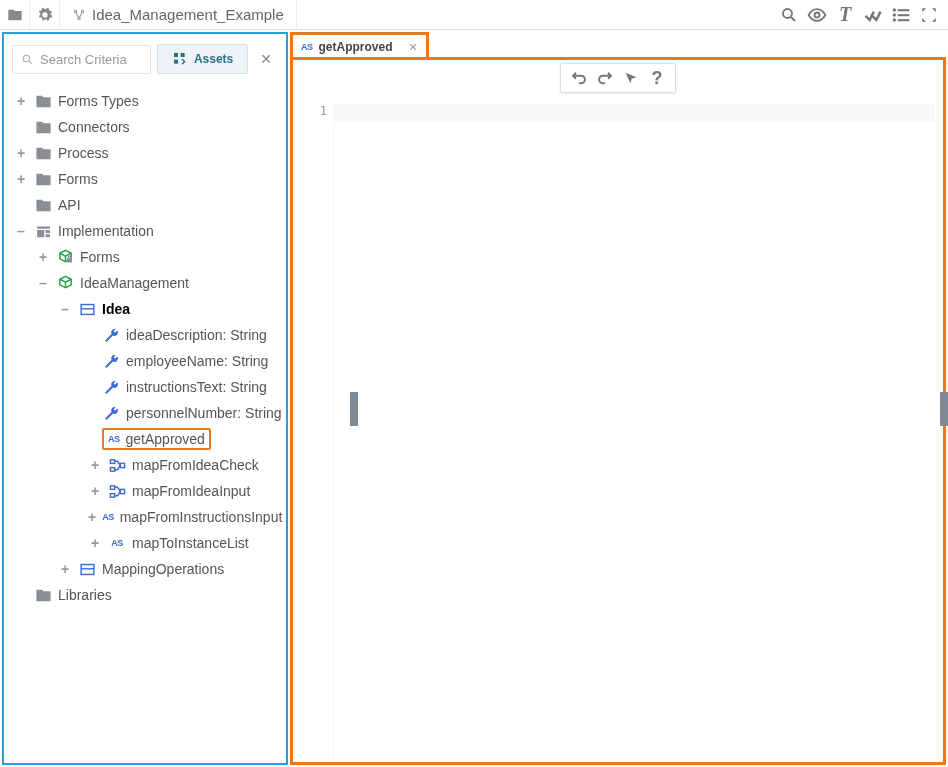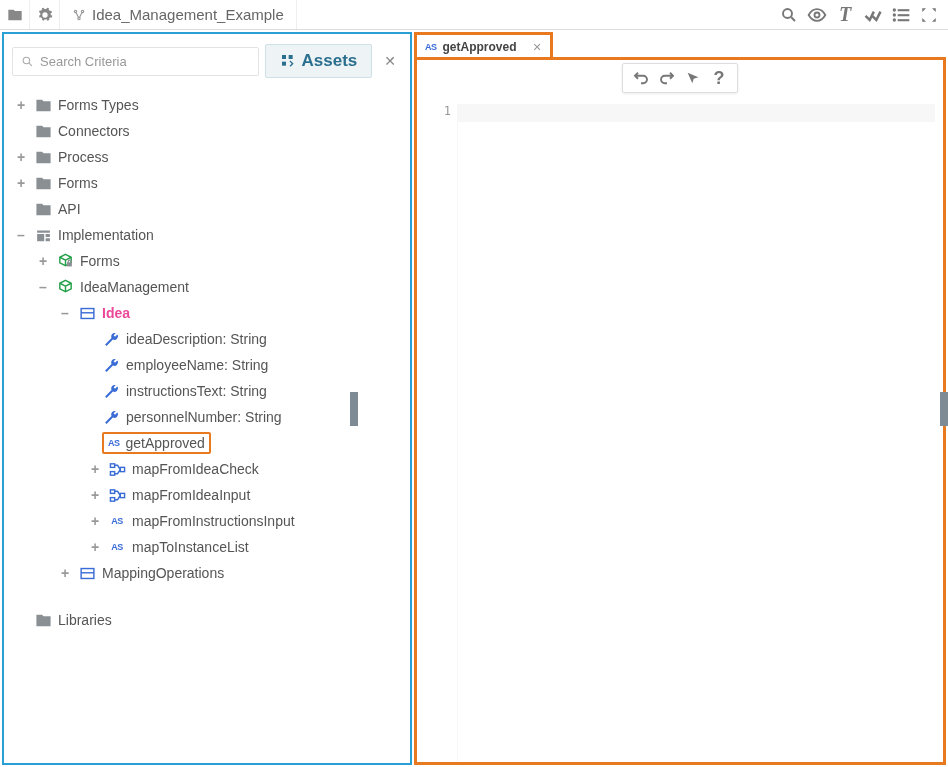--- a/index.html
+++ b/index.html
@@ -18,21 +18,21 @@
   .top-tab {
     display: flex; align-items: center; gap: 6px; padding: 0 12px; border-right: 1px solid #eee;
     color: #666; font-size: 15px; white-space: nowrap;
   }
   .top-spacer { flex: 1; }
   .top-actions { display: flex; align-items: center; padding-right: 6px; gap: 2px; }
   .top-actions .ta { width: 26px; height: 26px; display:flex; align-items:center; justify-content:center; color:#777; }
 
   .main { display: flex; height: calc(100% - 30px); }
   .left-panel {
-    width: 410px; border: 2px solid #2a9fd6; margin: 2px; display:flex; flex-direction:column;
+    width: 286px; border: 2px solid #2a9fd6; margin: 2px; display:flex; flex-direction:column;
   }
   .right-panel {
     flex: 1; margin: 2px 2px 2px 0; display:flex; flex-direction:column; position:relative;
   }
   .editor-tabstrip { height: 28px; display:flex; border-bottom:1px solid #ddd; }
   .editor-tab {
     border: 3px solid #e8791e; border-bottom:none; background:#fff;
     display:flex; align-items:center; gap:6px; padding:0 8px; font-size:12px; color:#444;
     position:relative; top:0;
   }
@@ -49,21 +49,21 @@
   .gutter { position:absolute; left:0; top:44px; width:40px; text-align:right; padding-right:6px; color:#999; font-family: Menlo, Consolas, monospace; font-size:12px; }
   .code-area { position:absolute; left:40px; right:0; top:44px; bottom:0; border-left:1px solid rgba(0,0,0,0.03); }
   .code-line { height:18px; background:#f7f7f7; margin-right:8px; }
 
   
   .search-row { display:flex; align-items:center; padding:10px 8px 10px 8px; gap:6px; }
   .search-box { flex:1; display:flex; align-items:center; gap:6px; border:1px solid #e3e3e3; border-radius:2px; padding:6px 8px; color:#999; }
   .search-box svg { width:13px; height:13px; color:#aaa; }
   .assets-btn {
     display:flex; align-items:center; gap:6px; background:#eef3f6; border:1px solid #cfe0e8; color:#2a6f8e;
-    font-weight:600; padding:6px 14px; border-radius:2px; font-size:17px;
+    font-weight:600; padding:6px 14px; border-radius:2px; font-size:12px;
   }
   .clear-x { color:#888; padding:0 6px; font-size:14px; }
 
   .tree { padding: 4px 4px 10px 4px; overflow:auto; flex:1; }
   .node { display:flex; align-items:center; height:26px; gap:6px; color:#555; font-size:14px; white-space:nowrap; }
   .expander { width:14px; text-align:center; color:#999; font-weight:bold; font-size:14px; cursor:pointer; }
   .blank-expander { width:14px; }
   .ni { width:18px; height:18px; display:flex; align-items:center; justify-content:center; }
   .folder-icon svg, .ni svg { width:17px; height:17px; }
   .folder-icon { color:#8a8f94; }
@@ -246,21 +246,21 @@
         <span>IdeaManagement</span>
       </div>
       <div class="node indent-3">
         <span class="expander">–</span>
         <span class="ni row-icon">
             <svg viewBox="0 0 24 24" fill="none" stroke="currentColor" stroke-width="2">
               <rect x="3" y="5" width="18" height="14"></rect>
               <path d="M3 11h18"></path>
             </svg>
           </span>
-        <span style="font-weight:600;color:#ec4899;">Idea</span>
+        <span style="font-weight:600;color:#000000;">Idea</span>
       </div>
 
       <div class="node indent-5">
         <span class="ni wrench-icon">
             <svg viewBox="0 0 24 24" fill="currentColor">
               <path d="M21 6a5 5 0 01-7 6l-9 9-2-2 9-9a5 5 0 016-7l-3 3 2 2 3-3z"></path>
             </svg>
           </span>
         <span>ideaDescription: String</span>
       </div>
@@ -331,21 +331,21 @@
       <div class="node indent-3">
         <span class="expander">+</span>
         <span class="ni row-icon">
             <svg viewBox="0 0 24 24" fill="none" stroke="currentColor" stroke-width="2">
               <rect x="3" y="5" width="18" height="14"></rect>
               <path d="M3 11h18"></path>
             </svg>
           </span>
         <span>MappingOperations</span>
       </div>
-      <div class="node indent-1" style="margin-top:21px;">
+      <div class="node indent-1" style="margin-top:0;">
         <span class="blank-expander"></span>
         <span class="ni folder-icon">
             <svg viewBox="0 0 24 24" fill="currentColor">
               <path d="M10 4H2v16h20V6H12l-2-2z"></path>
             </svg>
           </span>
         <span>Libraries</span>
       </div>
     </div>
   </div>

